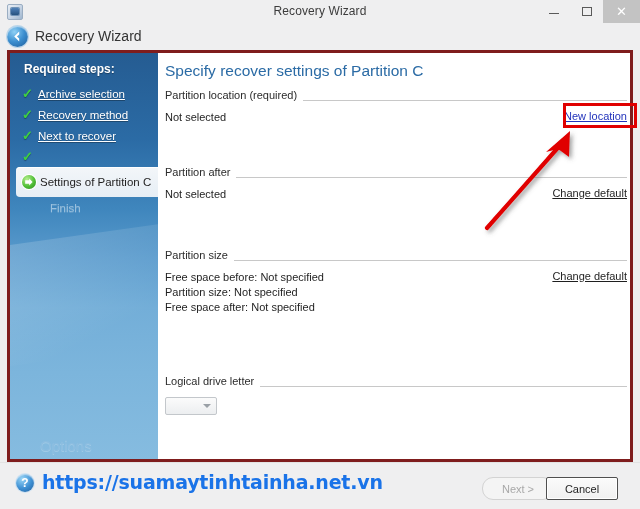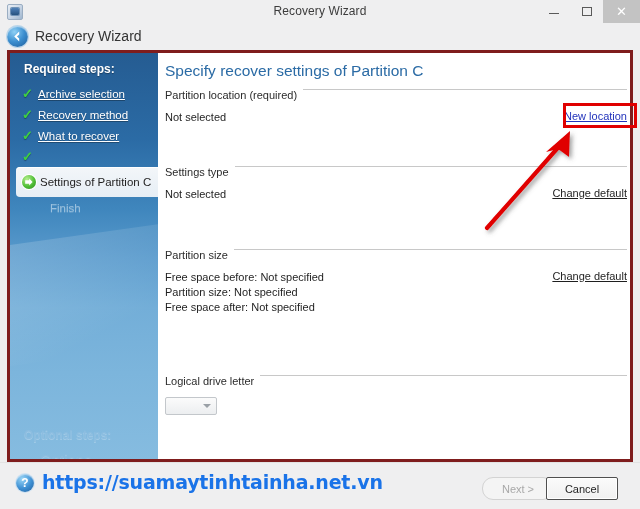--- a/index.html
+++ b/index.html
@@ -259,21 +259,21 @@
     position: absolute;
     left: 7px; top: 9px;
     font-size: 15.5px;
     color: #2b6ba5;
     font-weight: normal;
   }
 
   .section { position: absolute; left: 7px; width: 462px; }
   .sec-head {
     display: flex;
-    align-items: flex-start;
+    align-items: flex-end;
     gap: 6px;
     white-space: nowrap;
   }
   .sec-head .sec-label {
     font-size: 11px;
     color: #2b2b2b;
   }
   .sec-head .rule {
     flex: 1 1 auto;
     height: 1px;
@@ -441,21 +441,21 @@
           <span class="sb-label">Archive selection</span>
         </div>
 
         <div class="sb-item done">
           <span class="check">✓</span>
           <span class="sb-label">Recovery method</span>
         </div>
 
         <div class="sb-item done">
           <span class="check">✓</span>
-          <span class="sb-label">What to recover</span>
+          <span class="sb-label">Next to recover</span>
         </div>
 
         <div class="sb-item done">
           <span class="check">✓</span>
         </div>
 
         <div class="sb-item active">
           <span class="arrow-ico">
             <svg width="10" height="10" viewBox="0 0 10 10" aria-hidden="true">
               <path d="M1.2 3.3 L5.2 3.3 L5.2 1.6 L8.6 5 L5.2 8.4 L5.2 6.7 L1.2 6.7 Z" fill="#ffffff"></path>
@@ -464,21 +464,20 @@
           <span class="sb-label">Settings of Partition C</span>
         </div>
 
         <div class="sb-item pending">
           <span class="sb-label">Finish</span>
         </div>
 
       </div>
 
       <div class="sb-optional">
-        <div class="opt-title">Optional steps:</div>
         <div class="opt-item">
           <span>Options</span>
         </div>
       </div>
     </div>
 
     <div class="content">
 
       <div class="page-title">Specify recover settings of Partition C</div>
 
@@ -488,21 +487,21 @@
           <span class="rule"></span>
         </div>
         <div class="sec-body">
           <div class="val-line">Not selected</div>
           <a class="sec-link blue" href="#">New location</a>
         </div>
       </div>
 
       <div class="section" style="top:113px;">
         <div class="sec-head">
-          <span class="sec-label">Settings type</span>
+          <span class="sec-label">Partition after</span>
           <span class="rule"></span>
         </div>
         <div class="sec-body">
           <div class="val-line">Not selected</div>
           <a class="sec-link" href="#">Change default</a>
         </div>
       </div>
 
       <div class="section" style="top:196px;">
         <div class="sec-head">

